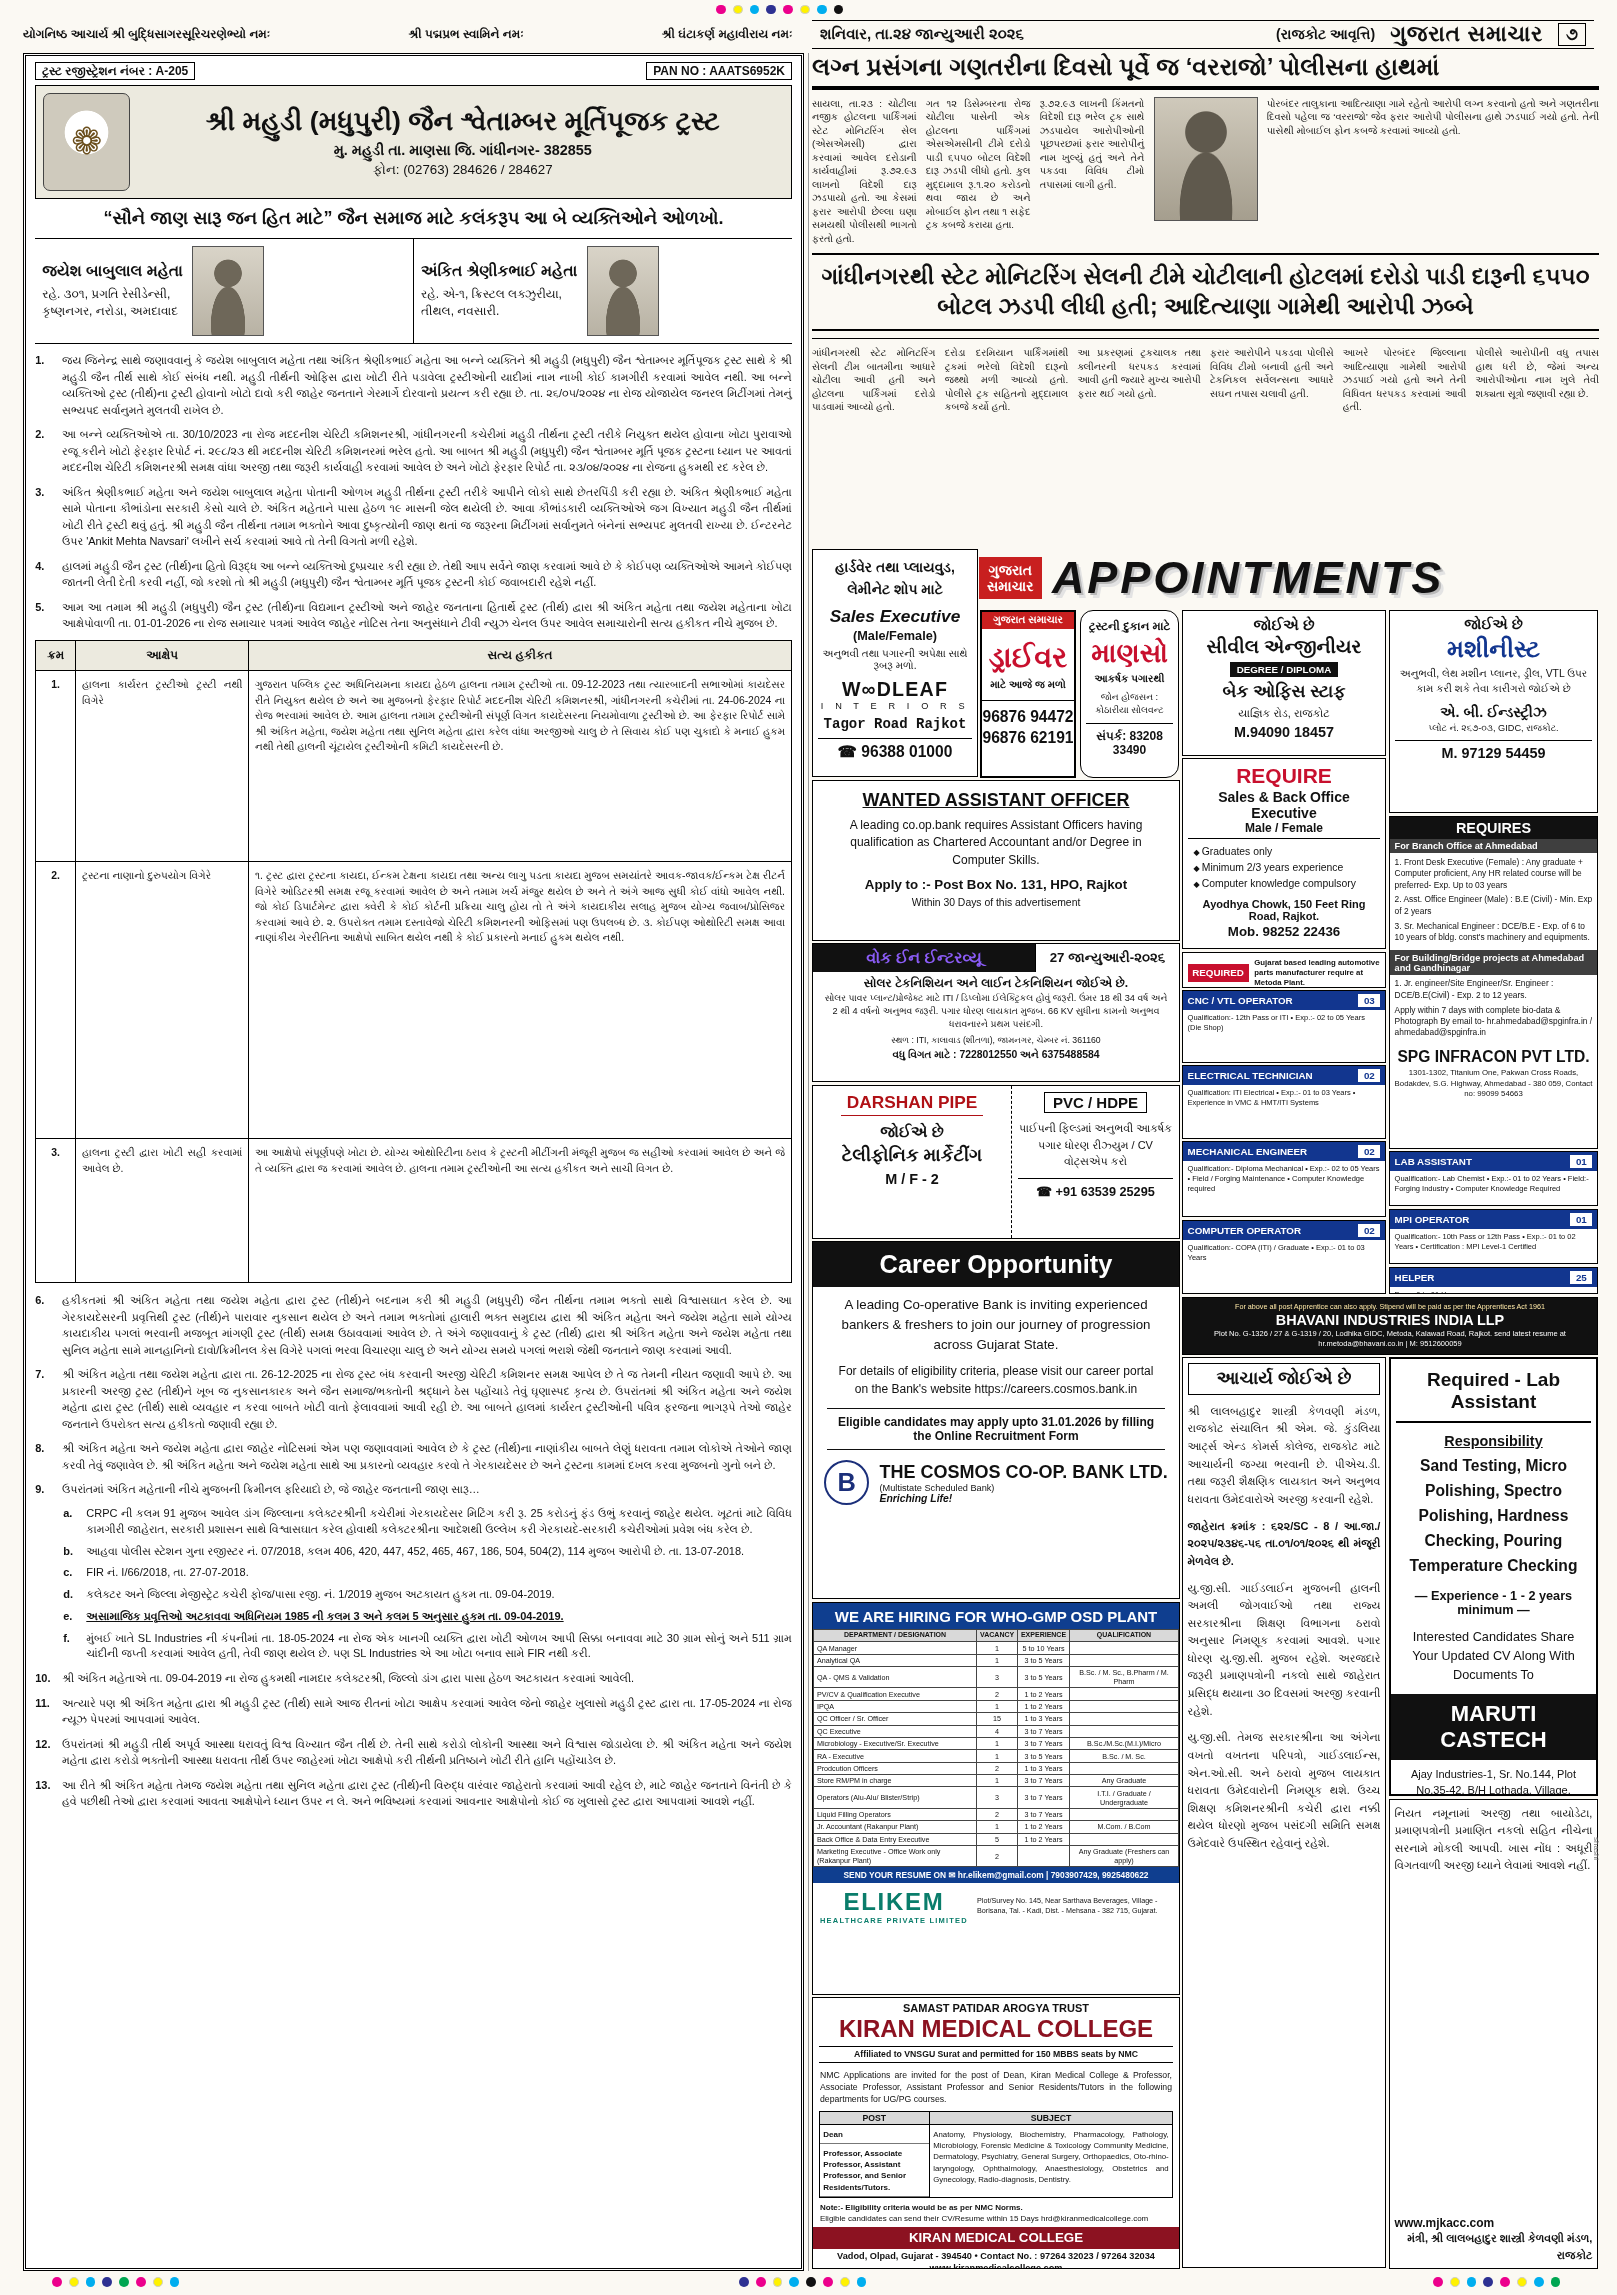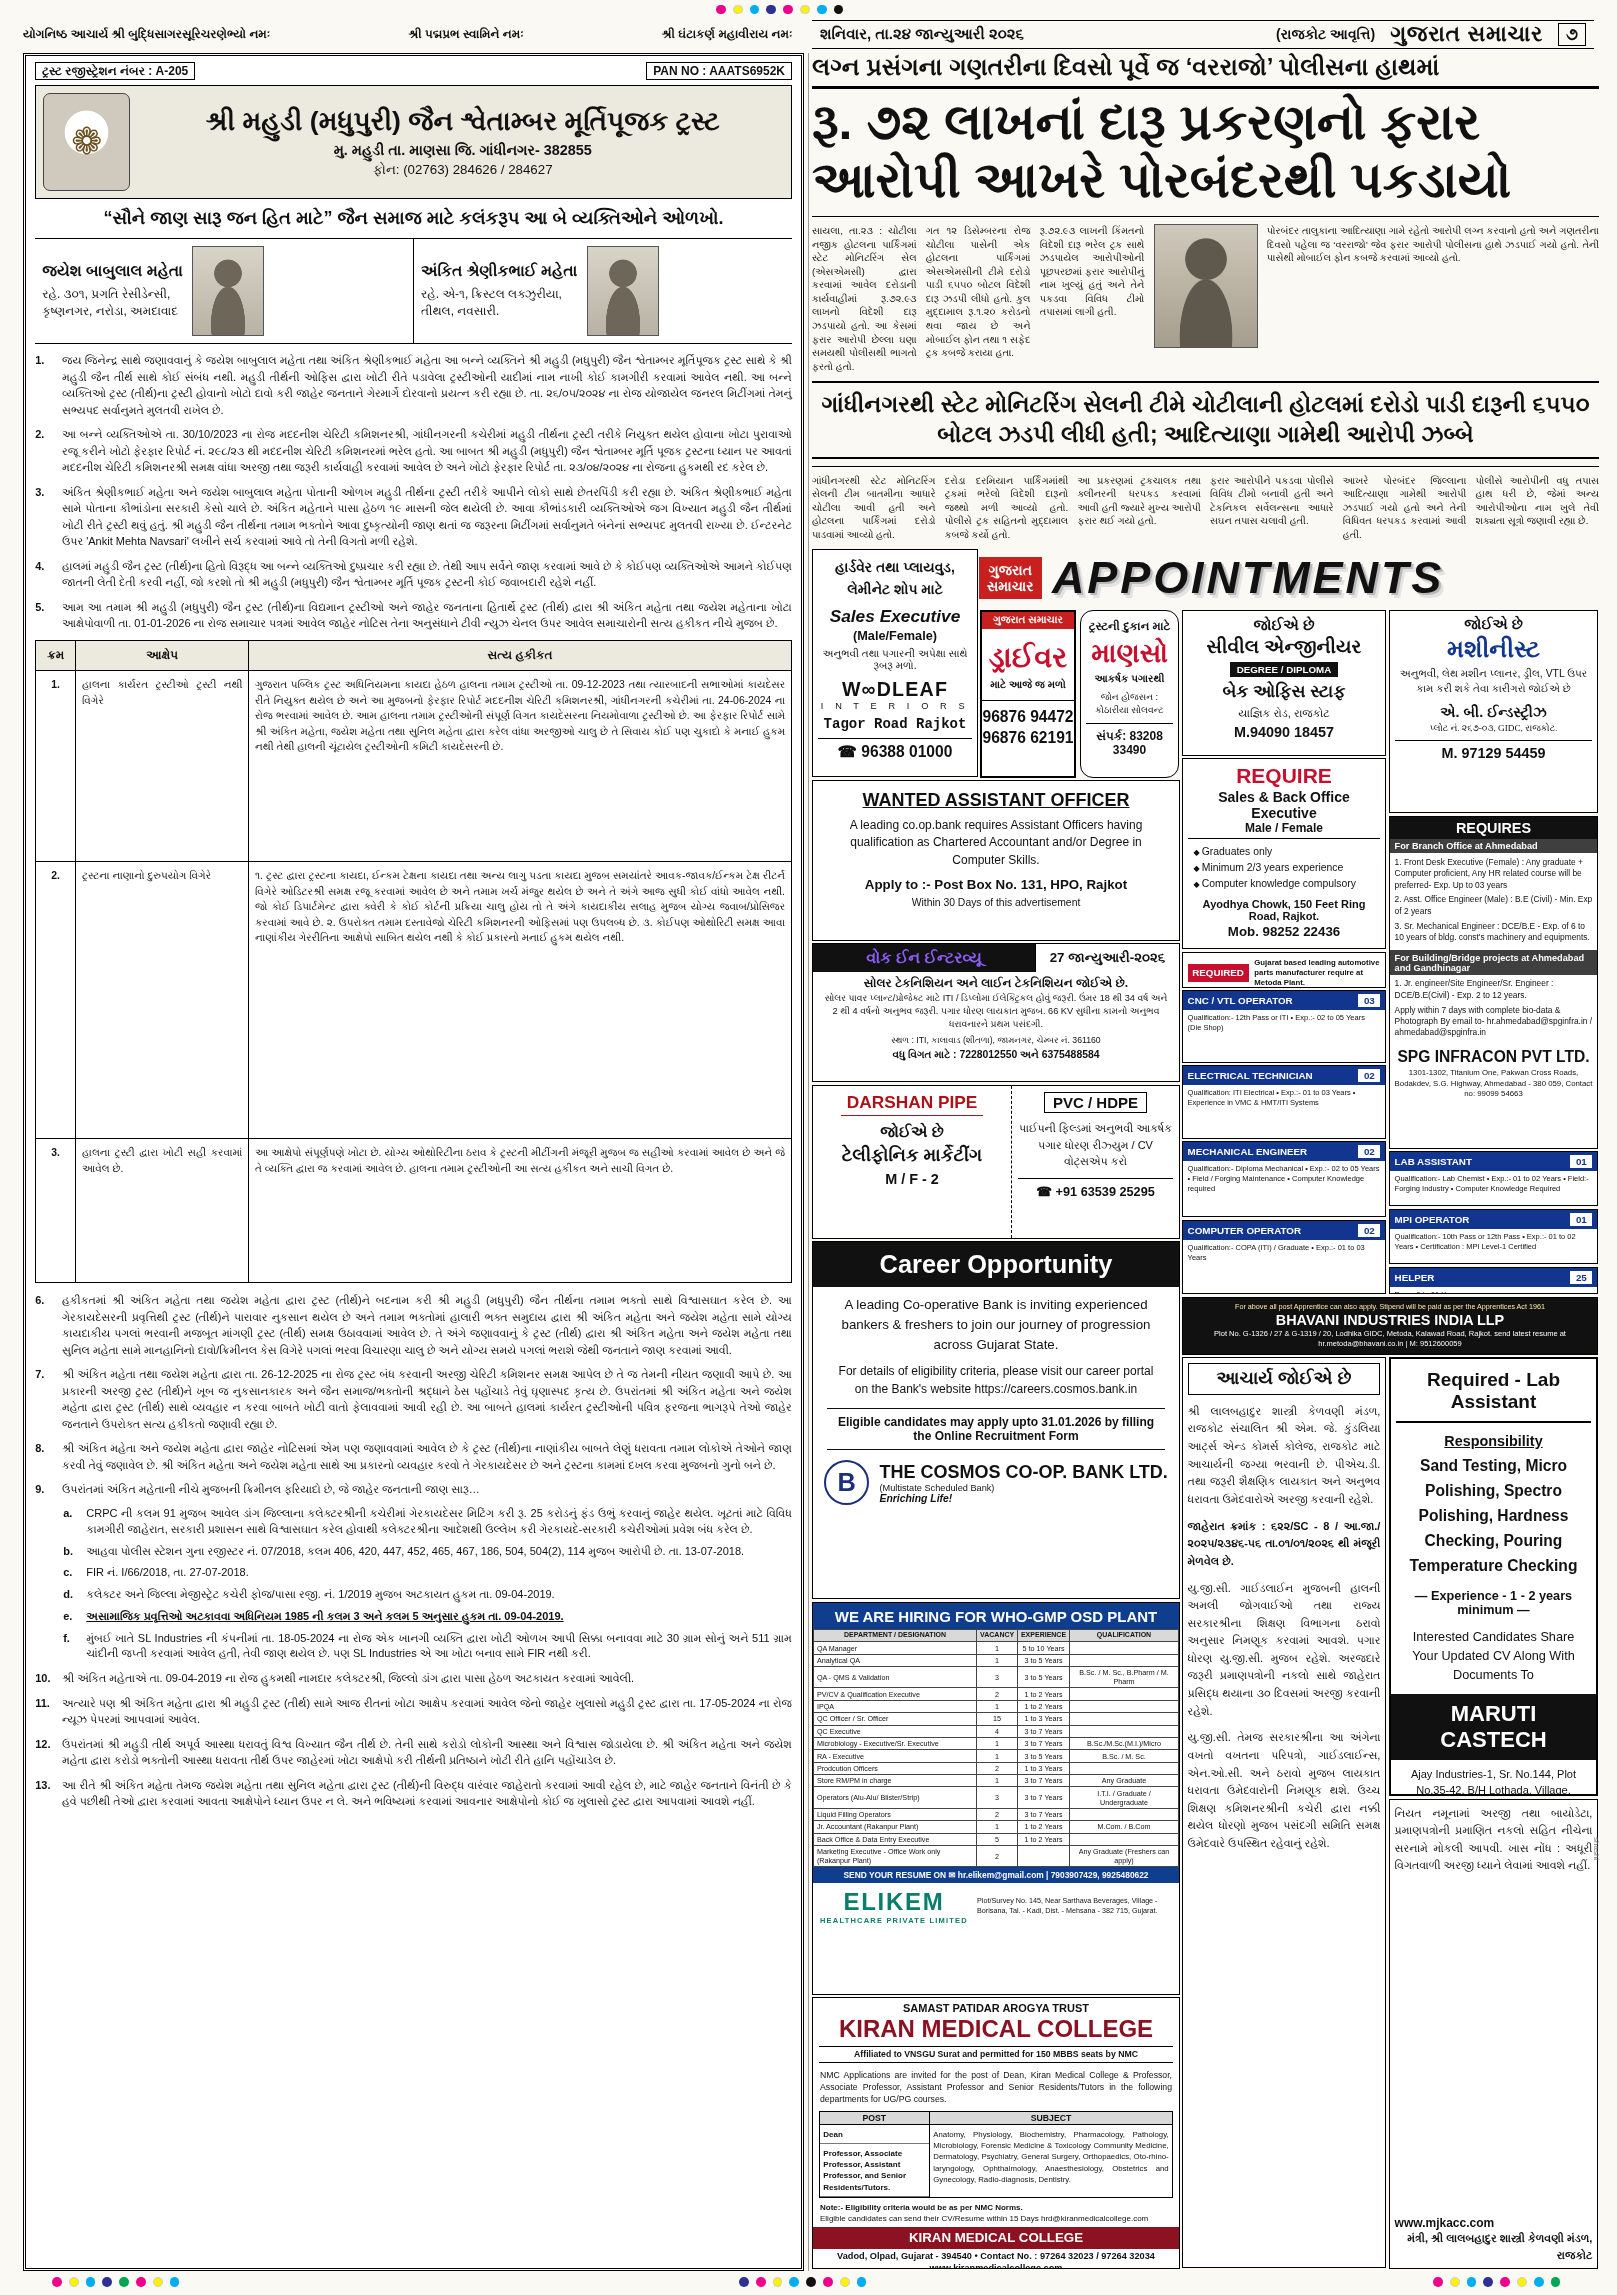--- a/index.html
+++ b/index.html
@@ -95,21 +95,21 @@
   .civil .c2 { font-size:19px; font-weight:900; margin-top:2.3px; }
   .civil .badge { display:inline-block; background:#111; color:#fff; font-size:9.8px; font-weight:bold; padding:1.7px 7px; margin:4.6px 0; }
   .civil .c3 { font-size:17.3px; font-weight:900; }
   .civil .c4 { font-size:11px; margin-top:4.6px; }
   .civil .c5 { font-size:14.4px; font-weight:900; margin-top:3.5px; }
 
   .mach .c1 { font-size:14.4px; font-weight:900; }
   .mach .c2 { color:#12368f; font-size:24px; font-weight:900; margin:2.3px 0 4.6px; }
   .mach .body { font-size:10.4px; line-height:1.4; text-align:center; padding:0 3.5px; }
   .mach .firm { font-size:14.4px; font-weight:900; margin-top:7px; }
-  .mach .fa { font-size:9.2px; margin-top:2.3px;font-family:Liberation Serif, serif; }
+  .mach .fa { font-size:9.2px; margin-top:2.3px; }
   .mach .ph { font-size:14.4px; font-weight:900; border-top:1.2px solid #000; margin-top:5.8px; padding-top:4.6px; }
 
   .wanted .t { font-size:18px; font-weight:900; text-decoration:underline; margin:4.6px 0 5.8px; }
   .wanted .b { font-size:12px; line-height:1.45; padding:0 21px; }
   .wanted .a { font-size:13.3px; font-weight:900; margin-top:8px; }
   .wanted .n { font-size:10.4px; margin-top:4.6px; }
 
   .reqs .t { color:#c8102e; font-size:21px; font-weight:900; }
   .reqs .s { font-size:14px; font-weight:900; margin-top:1.2px; }
   .reqs .g { font-size:12px; font-weight:bold; border-bottom:1.2px solid #000; padding-bottom:3.5px; margin-bottom:4.6px; }
@@ -388,24 +388,20 @@
       </div>
         <div class="pitem">
         <span class="pno">13.</span>
         <span class="ptext">આ રીતે શ્રી અંકિત મહેતા તેમજ જયેશ મહેતા તથા સુનિલ મહેતા દ્વારા ટ્રસ્ટ (તીર્થ)ની વિરુદ્ધ વારંવાર જાહેરાતો કરવામાં આવી રહેલ છે, માટે જાહેર જનતાને વિનંતી છે કે હવે પછીથી તેઓ દ્વારા કરવામાં આવતા આક્ષેપોને ધ્યાન ઉપર ન લે. અને ભવિષ્યમાં કરવામાં આવનાર આક્ષેપોનો કોઈ જ ખુલાસો ટ્રસ્ટ દ્વારા આપવામાં આવશે નહીં.</span>
       </div>
       </div>
   </section>
 
   <section class="article">
     <div class="kicker">લગ્ન પ્રસંગના ગણતરીના દિવસો પૂર્વે જ ‘વરરાજો’ પોલીસના હાથમાં</div>
-    <div class="headline">
-      <div>રૂ. ૭૨ લાખનાં દારૂ પ્રકરણનો ફરાર</div>
-      <div>આરોપી આખરે પોરબંદરથી પકડાયો</div>
-    </div>
     <div class="art-row1">
       <div class="art-cols">
           <div class="acol">સાયલા, તા.૨૩ : ચોટીલા નજીક હોટલના પાર્કિંગમાં સ્ટેટ મોનિટરિંગ સેલ (એસએમસી) દ્વારા કરવામાં આવેલ દરોડાની કાર્યવાહીમાં રૂ.૭૨.૯૩ લાખનો વિદેશી દારૂ ઝડપાયો હતો. આ કેસમાં ફરાર આરોપી છેલ્લા ઘણા સમયથી પોલીસથી ભાગતો ફરતો હતો.</div>
           <div class="acol">ગત ૧૨ ડિસેમ્બરના રોજ ચોટીલા પાસેની એક હોટલના પાર્કિંગમાં એસએમસીની ટીમે દરોડો પાડી ૬૫૫૦ બોટલ વિદેશી દારૂ ઝડપી લીધો હતો. કુલ મુદ્દામાલ રૂ.૧.૨૦ કરોડનો થવા જાય છે અને મોબાઈલ ફોન તથા ૧ સફેદ ટ્રક કબજે કરાયા હતા.</div>
           <div class="acol">રૂ.૭૨.૯૩ લાખની કિંમતનો વિદેશી દારૂ ભરેલ ટ્રક સાથે ઝડપાયેલ આરોપીઓની પૂછપરછમાં ફરાર આરોપીનું નામ ખુલ્યું હતું અને તેને પકડવા વિવિધ ટીમો તપાસમાં લાગી હતી.</div>
         </div>
       <div class="mugshot"></div>
       <div class="acol">પોરબંદર તાલુકાના આદિત્યાણા ગામે રહેતો આરોપી લગ્ન કરવાનો હતો અને ગણતરીના દિવસો પહેલા જ ‘વરરાજો’ જેવ ફરાર આરોપી પોલીસના હાથે ઝડપાઈ ગયો હતો. તેની પાસેથી મોબાઈલ ફોન કબજે કરવામાં આવ્યો હતો.</div>
     </div>
     <div class="subhead">ગાંધીનગરથી સ્ટેટ મોનિટરિંગ સેલની ટીમે ચોટીલાની હોટલમાં દરોડો પાડી દારૂની ૬૫૫૦ બોટલ ઝડપી લીધી હતી; આદિત્યાણા ગામેથી આરોપી ઝબ્બે</div>

